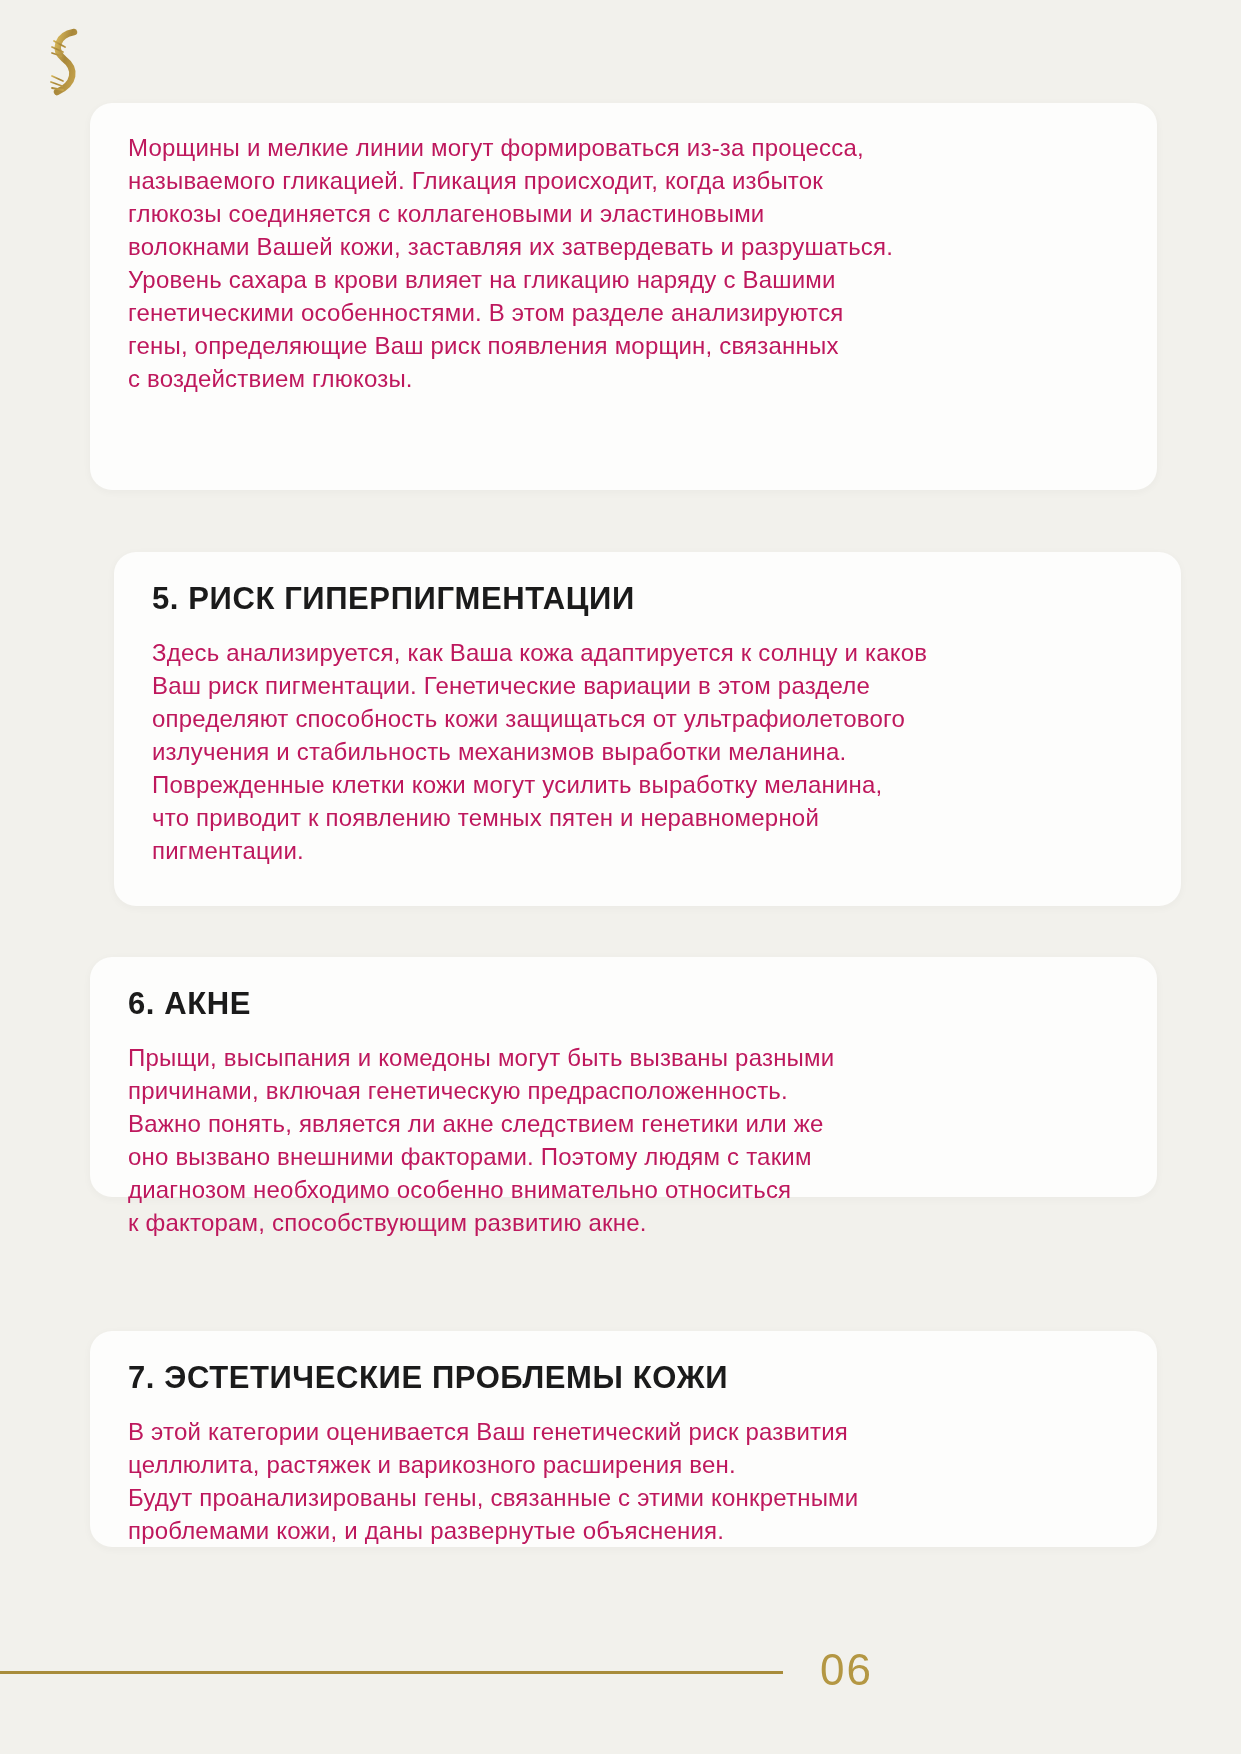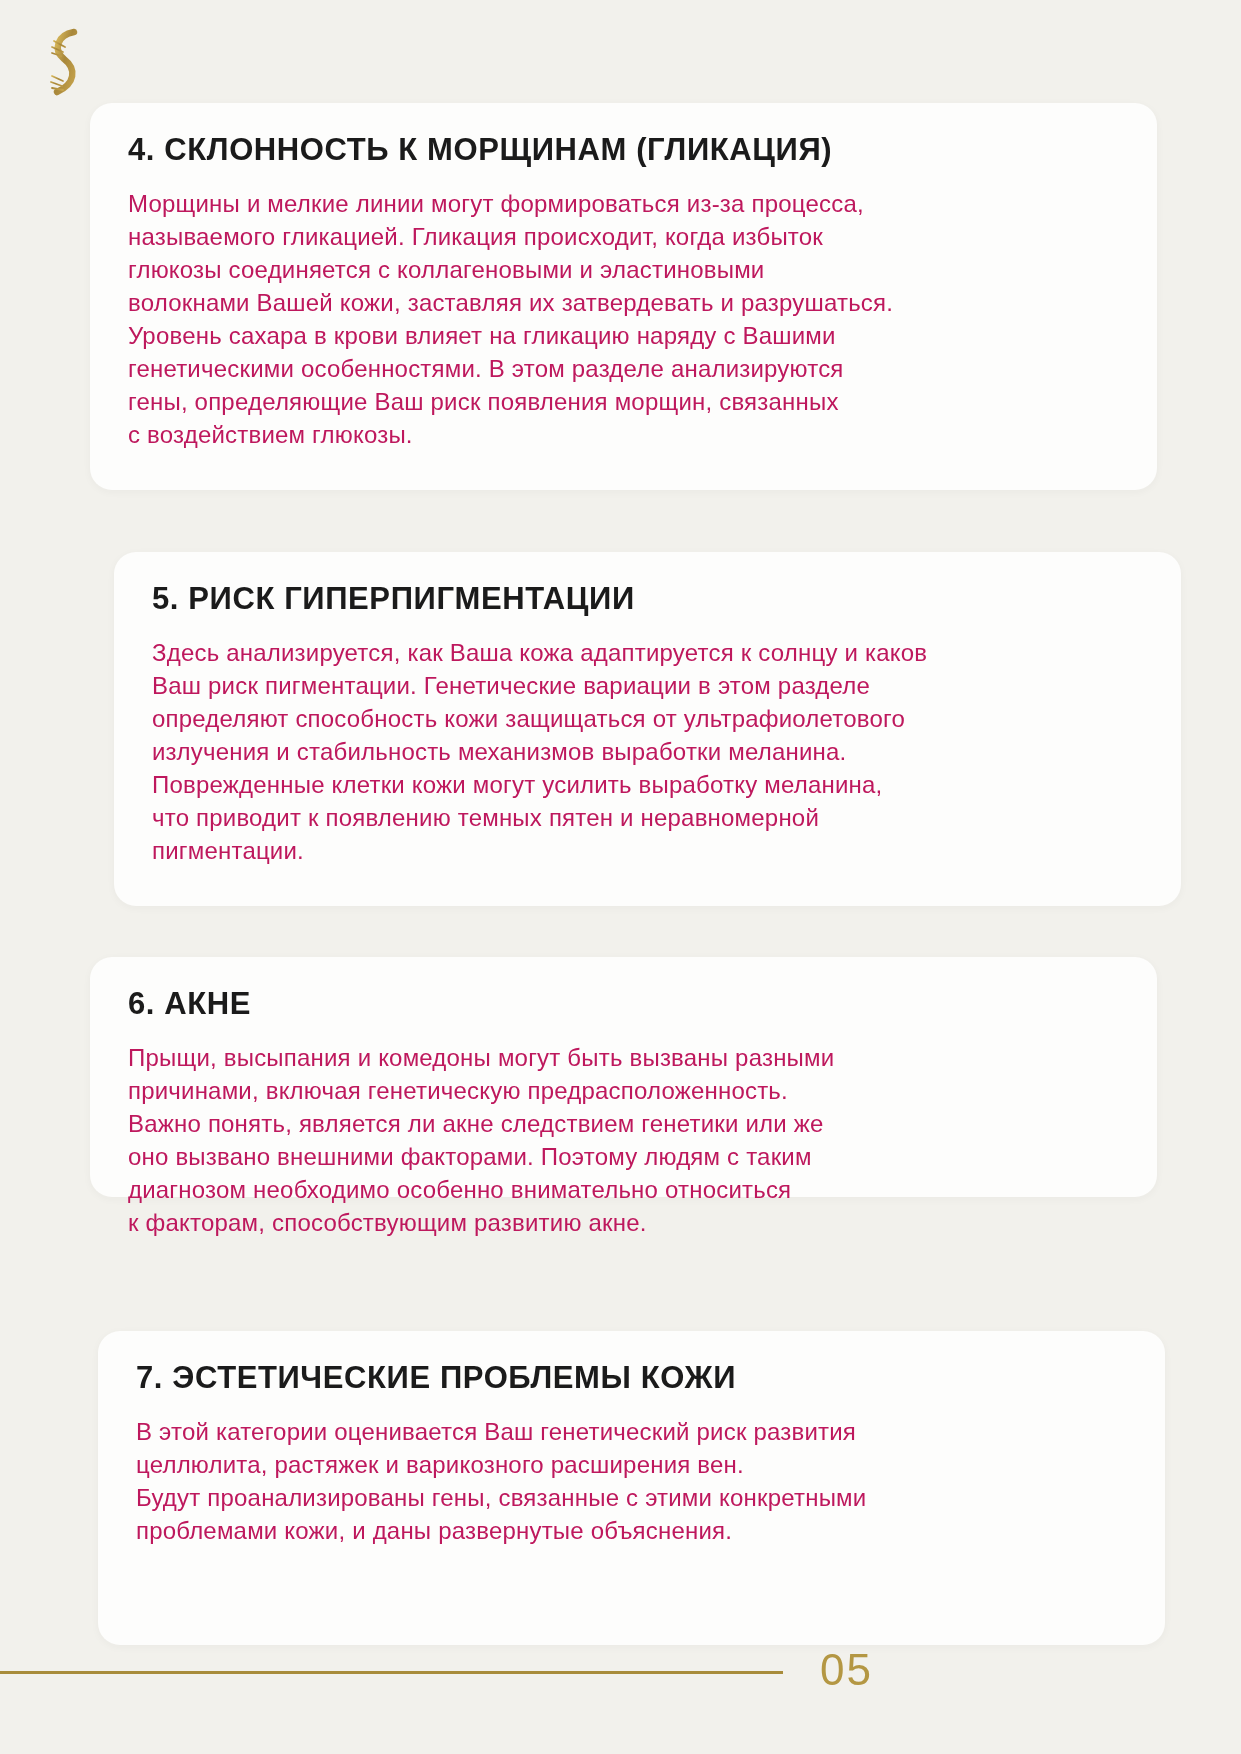--- a/index.html
+++ b/index.html
@@ -41,21 +41,21 @@
   .card-body {
     font-size: 24px;
     line-height: 33px;
     letter-spacing: 0.2px;
     color: #be185d;
     white-space: pre-line;
   }
   .card-1 { top: 103px;  height: 387px; }
   .card-2 { top: 552px;  height: 354px; margin-left: 24px; }
   .card-3 { top: 957px;  height: 240px; }
-  .card-4 { top: 1331px; height: 314px; margin-left: 8px; }
+  .card-4 { top: 1331px; height: 216px; }
   .footer-rule {
     position: absolute;
     left: 0;
     top: 1671px;
     width: 783px;
     height: 3px;
     background: #a88c3b;
   }
   .page-number {
     position: absolute;
@@ -80,21 +80,20 @@
         <stop offset="0.45" stop-color="#a8873a"></stop>
         <stop offset="1" stop-color="#c8a54d"></stop>
       </linearGradient>
     </defs>
     <path d="M30 4 C 13 7, 9 22, 20 31 C 33 41, 31 56, 13 64" fill="none" stroke="url(#goldg)" stroke-width="6.5" stroke-linecap="round"></path>
     <path d="M10 13 L21 19 M8 19 L19 24 M8 25 L17 28" fill="none" stroke="url(#goldg)" stroke-width="1.8" stroke-linecap="round"></path>
     <path d="M8 48 L19 53 M7 54 L18 58 M8 60 L19 62" fill="none" stroke="url(#goldg)" stroke-width="1.8" stroke-linecap="round"></path>
   </svg>
 
   <section class="card card-1">
-    <h2 class="card-title">4. СКЛОННОСТЬ К МОРЩИНАМ (ГЛИКАЦИЯ)</h2>
     <p class="card-body">Морщины и мелкие линии могут формироваться из-за процесса,
 называемого гликацией. Гликация происходит, когда избыток
 глюкозы соединяется с коллагеновыми и эластиновыми
 волокнами Вашей кожи, заставляя их затвердевать и разрушаться.
 Уровень сахара в крови влияет на гликацию наряду с Вашими
 генетическими особенностями. В этом разделе анализируются
 гены, определяющие Ваш риск появления морщин, связанных
 с воздействием глюкозы.</p>
   </section>
 
@@ -121,15 +120,15 @@
 
   <section class="card card-4">
     <h2 class="card-title">7. ЭСТЕТИЧЕСКИЕ ПРОБЛЕМЫ КОЖИ</h2>
     <p class="card-body">В этой категории оценивается Ваш генетический риск развития
 целлюлита, растяжек и варикозного расширения вен.
 Будут проанализированы гены, связанные с этими конкретными
 проблемами кожи, и даны развернутые объяснения.</p>
   </section>
 
   <div class="footer-rule"></div>
-  <div class="page-number">05</div>
+  <div class="page-number">06</div>
 
 </div>
 
 </body></html>

